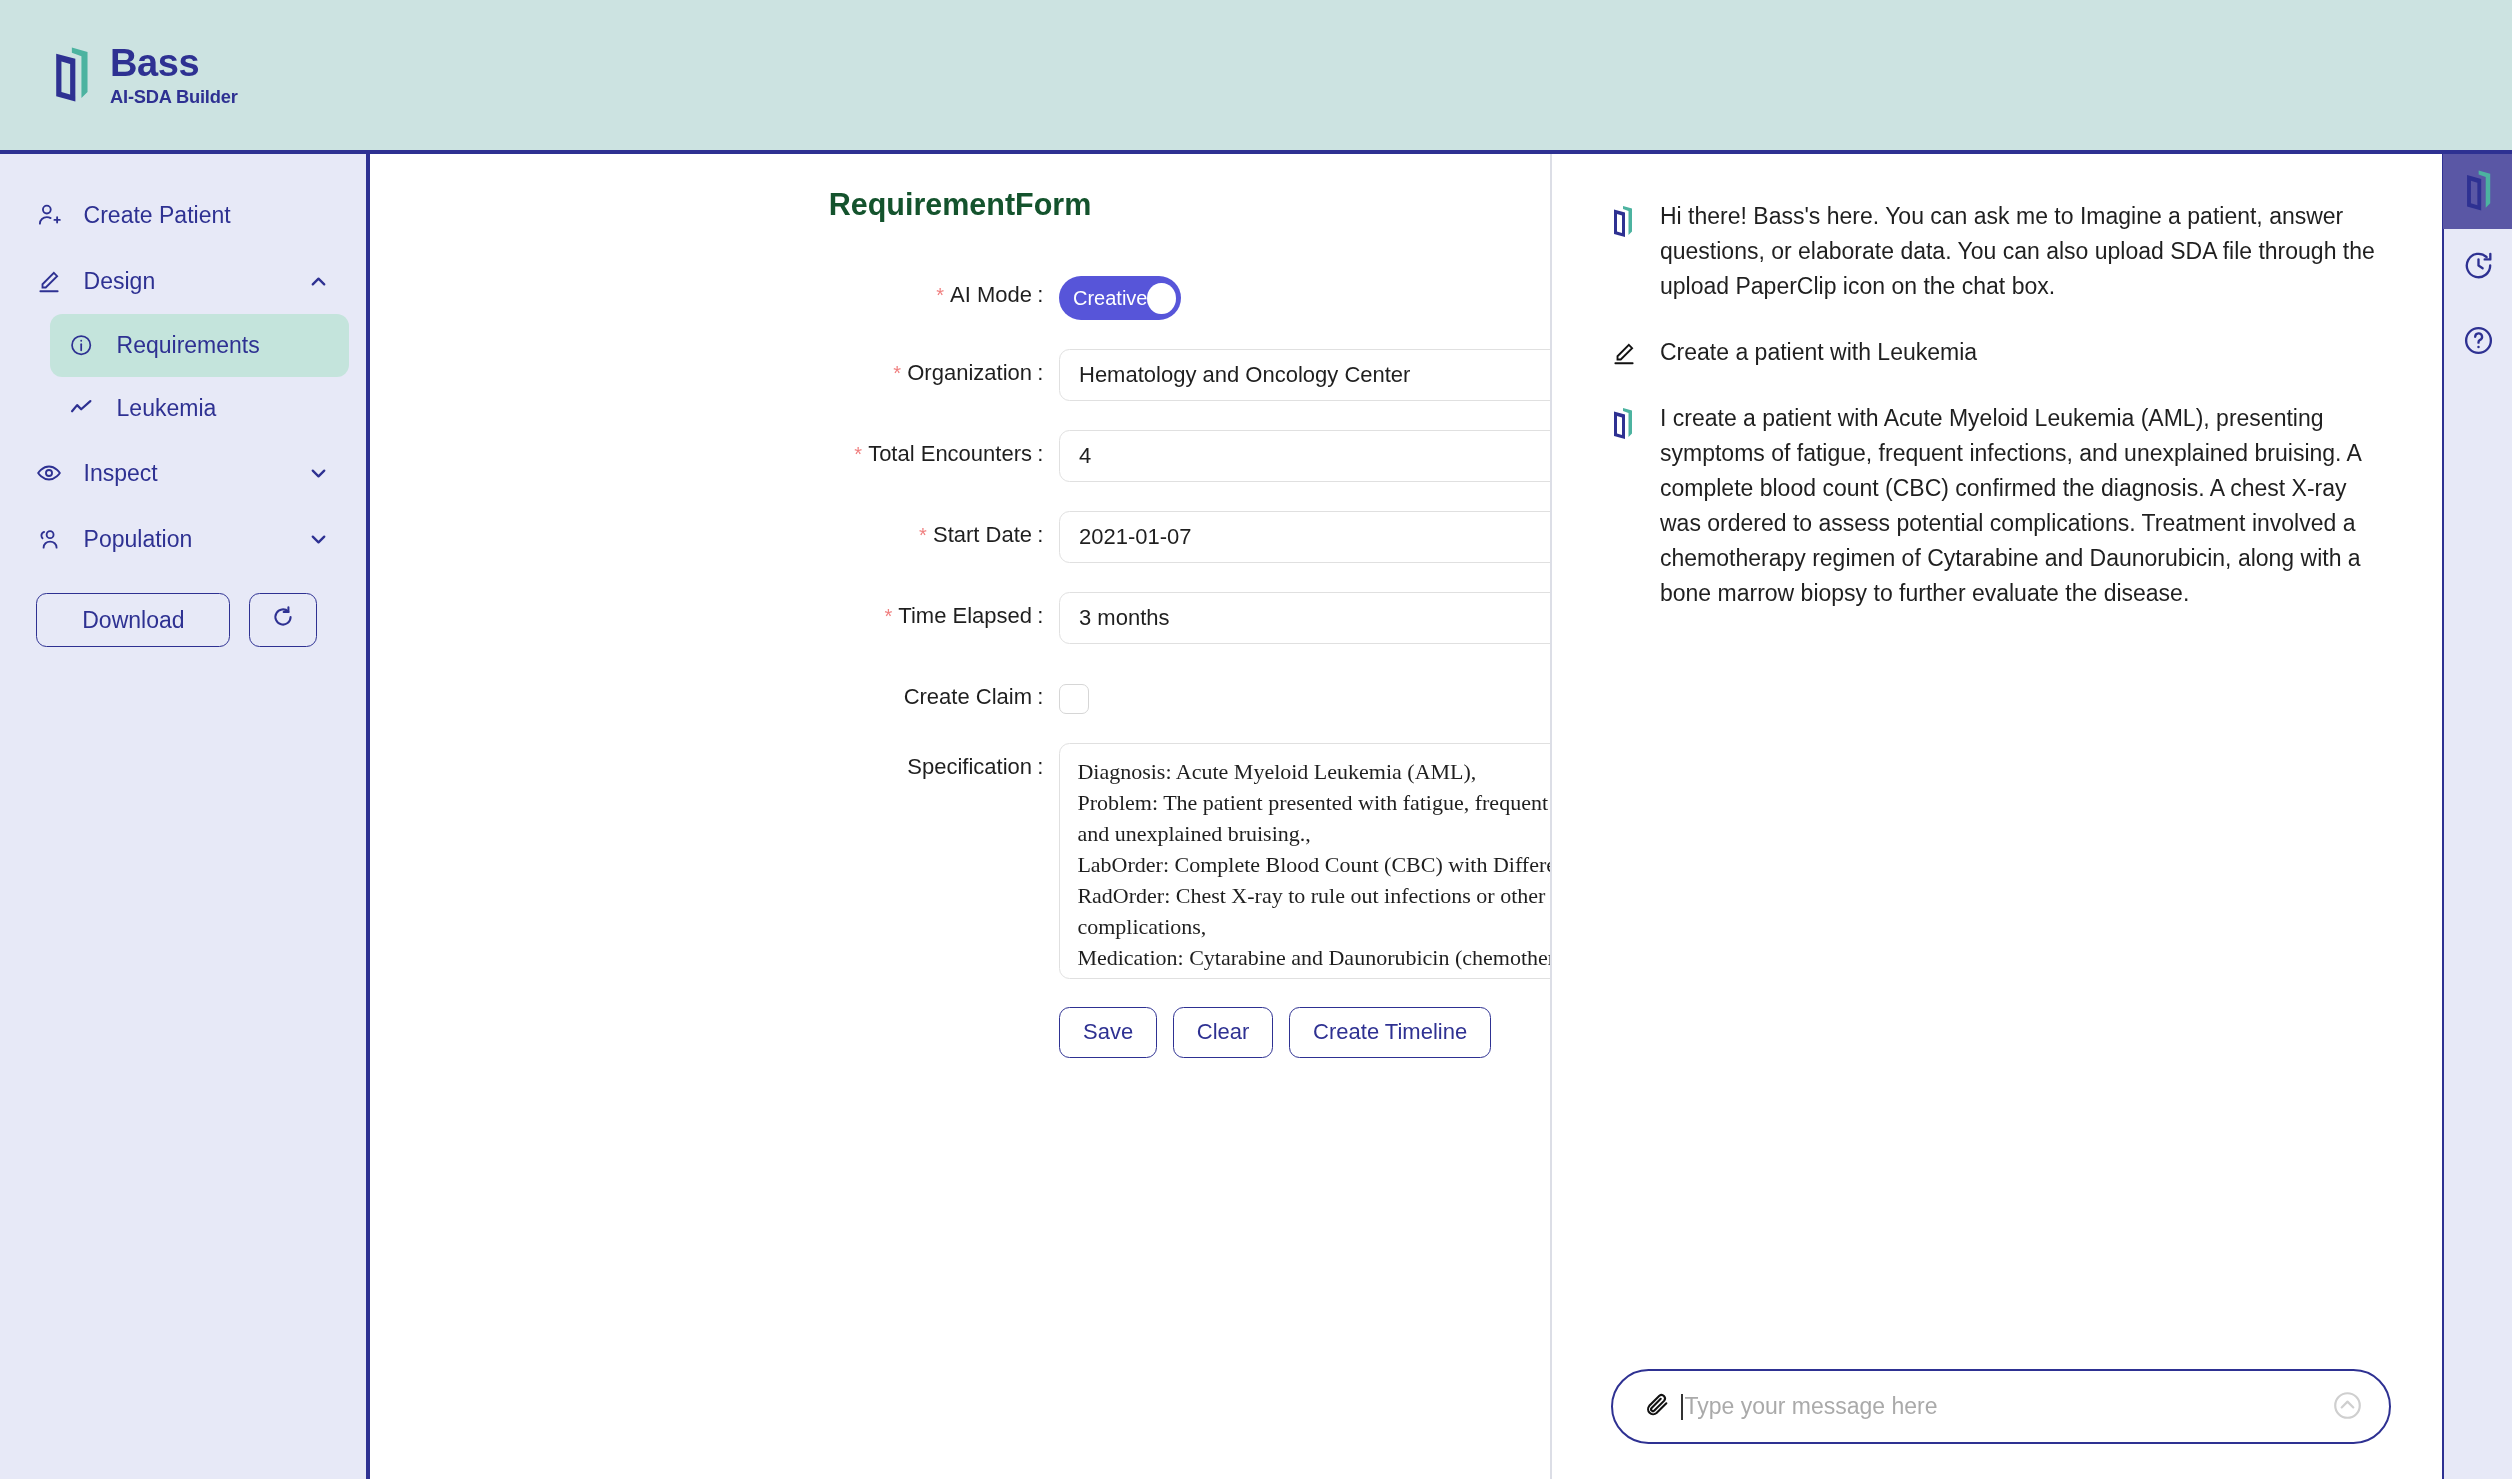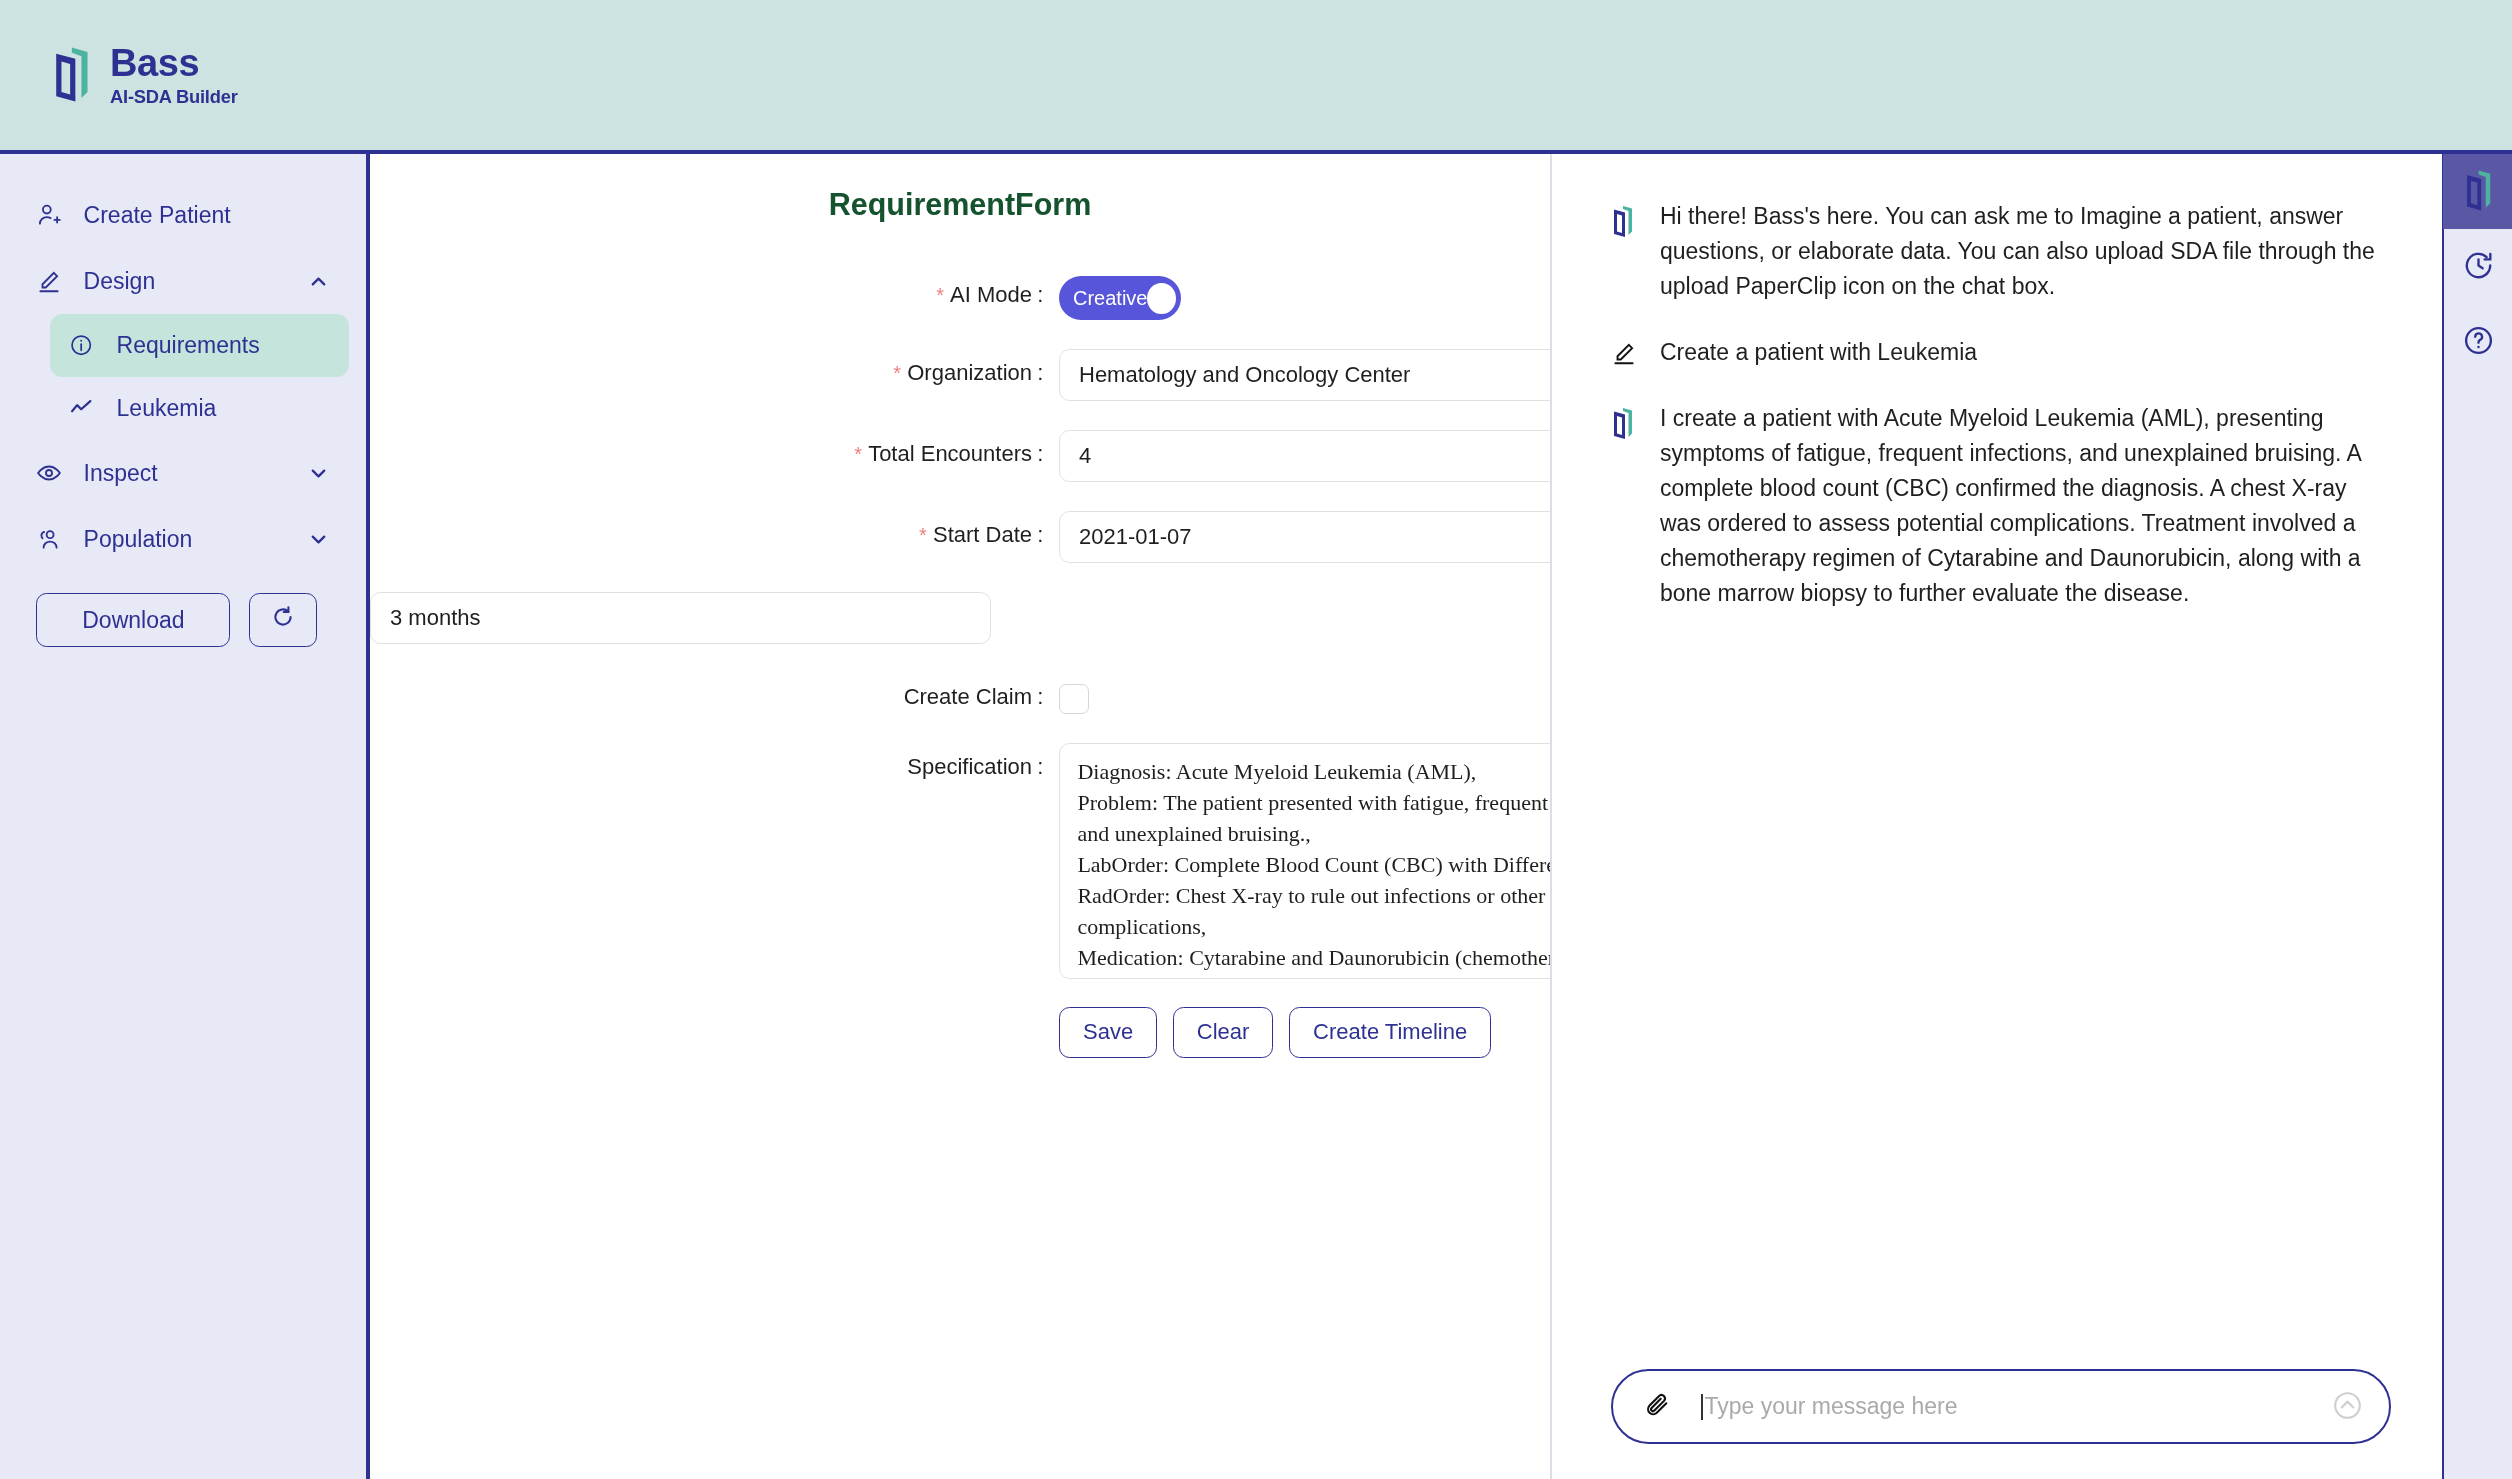--- a/index.html
+++ b/index.html
@@ -132,21 +132,21 @@
     background: #fff; display: flex; flex-direction: column;
     padding: 45px 51px 35px 59px; min-height: 0;
   }
   .chat-scroll { flex: 1 1 auto; overflow: hidden; }
   .msg { display: flex; gap: 19px; margin-bottom: 31px; }
   .msg-ico { width: 30px; flex: 0 0 30px; padding-top: 5.2px; }
   .msg-text { font-size: 23px; line-height: 35px; color: #1f1f1f; }
 
   .chat-input {
     height: 75px; border: 2.6px solid #2E3192; border-radius: 38px;
-    display: flex; align-items: center; padding: 0 26px 0 30px; gap: 30px;
+    display: flex; align-items: center; padding: 0 26px 0 30px; gap: 10px;
   }
   .chat-ph { flex: 1; font-size: 23px; color: #AAAAAA; display: flex; align-items: center; }
   .caret { width: 1.7px; height: 26px; background: #333; margin-right: 1.7px; }
 
   
   .rail {
     width: 70px; flex: 0 0 70px; background: #E7E9F7;
     border-left: 2.6px solid #2E3192;
     display: flex; flex-direction: column; align-items: center;
   }
@@ -315,20 +315,23 @@
         </div>
         <div class="fctl">
           <div class="input-box">
             <span>2021-01-07</span>
 
           </div>
         </div>
       </div>
 
       <div class="frow">
+        <div class="flabel">
+          <span class="star">*</span><span>Time Elapsed</span><span class="colon">:</span>
+        </div>
         <div class="fctl">
           <div class="input-box">
             <span>3 months</span>
           </div>
         </div>
       </div>
 
       <div class="frow">
         <div class="flabel">
           <span>Create Claim</span><span class="colon">:</span>

